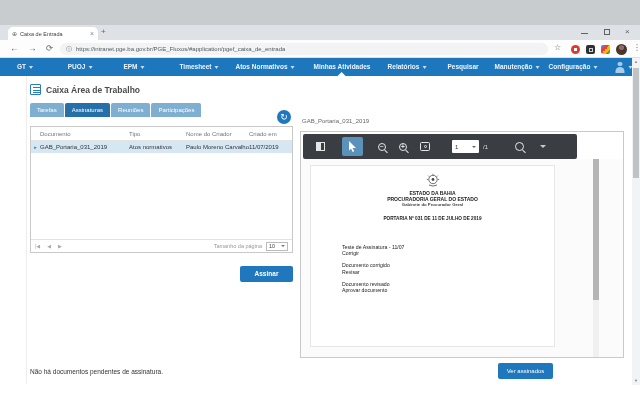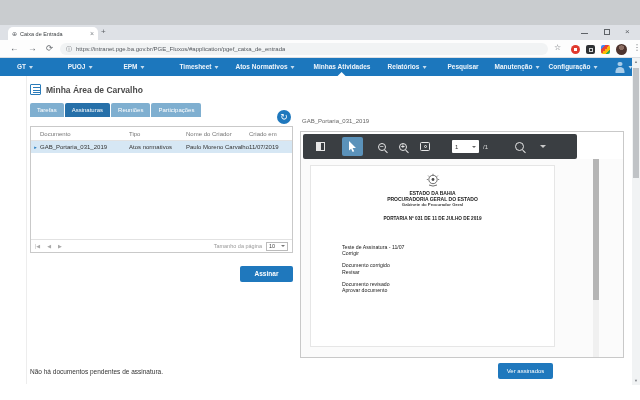--- a/index.html
+++ b/index.html
@@ -241,21 +241,21 @@
     <span class="nav-caret"></span>
   </div>
 </div>
 
 <div class="abs guide-line"></div>
 <div class="abs title-icon">
     <i></i>
     <i></i>
     <i></i>
   </div>
-<div class="abs page-title">Minha Área de Carvalho</div>
+<div class="abs page-title">Caixa Área de Trabalho</div>
 
 <div class="abs tabs">
   <div class="ptab">Tarefas</div>
   <div class="ptab active">Assinaturas</div>
   <div class="ptab">Reuniões</div>
   <div class="ptab">Participações</div>
 </div>
 
 <div class="abs refresh-btn">↻</div>
 

